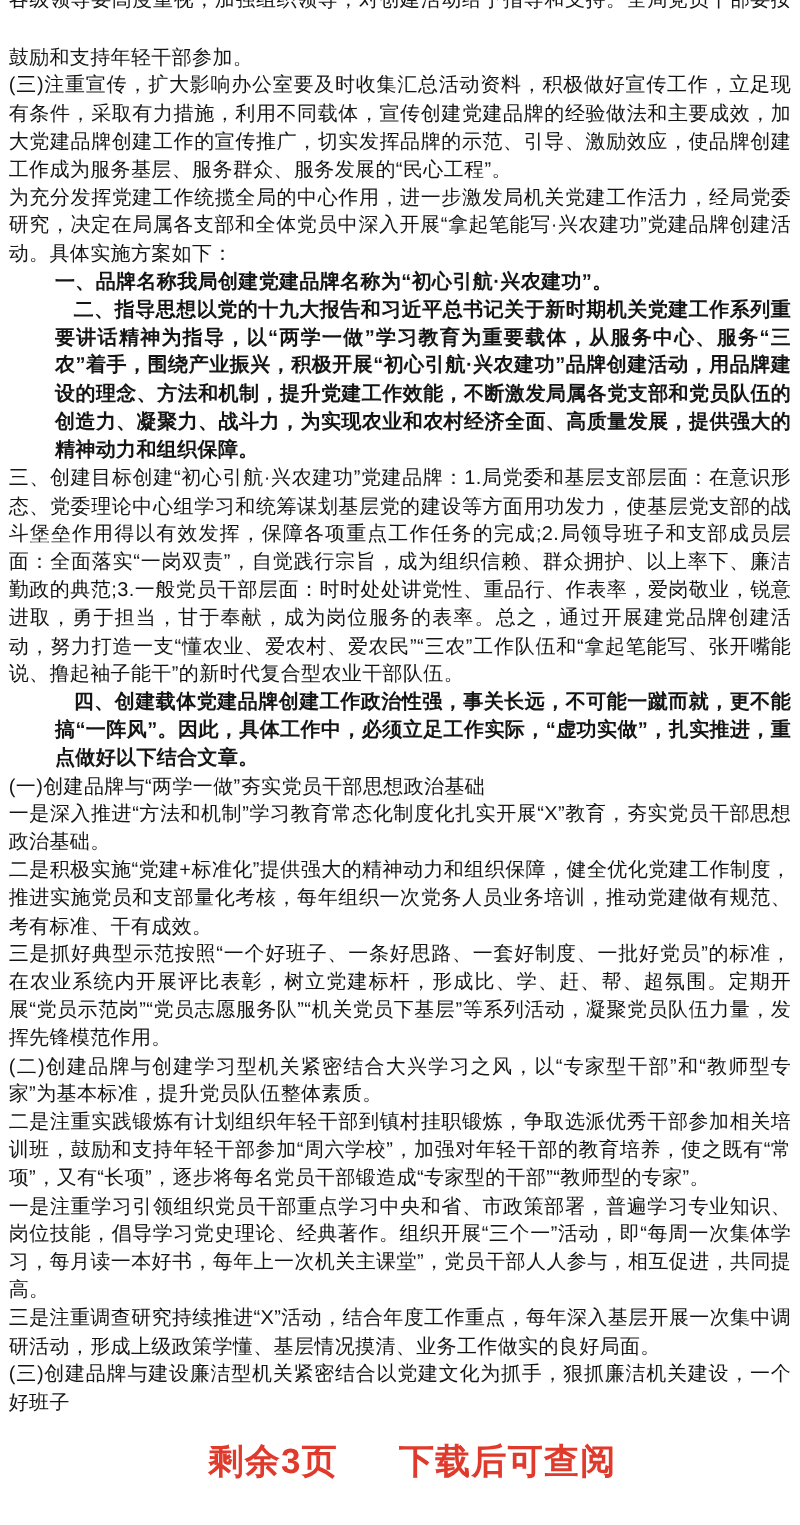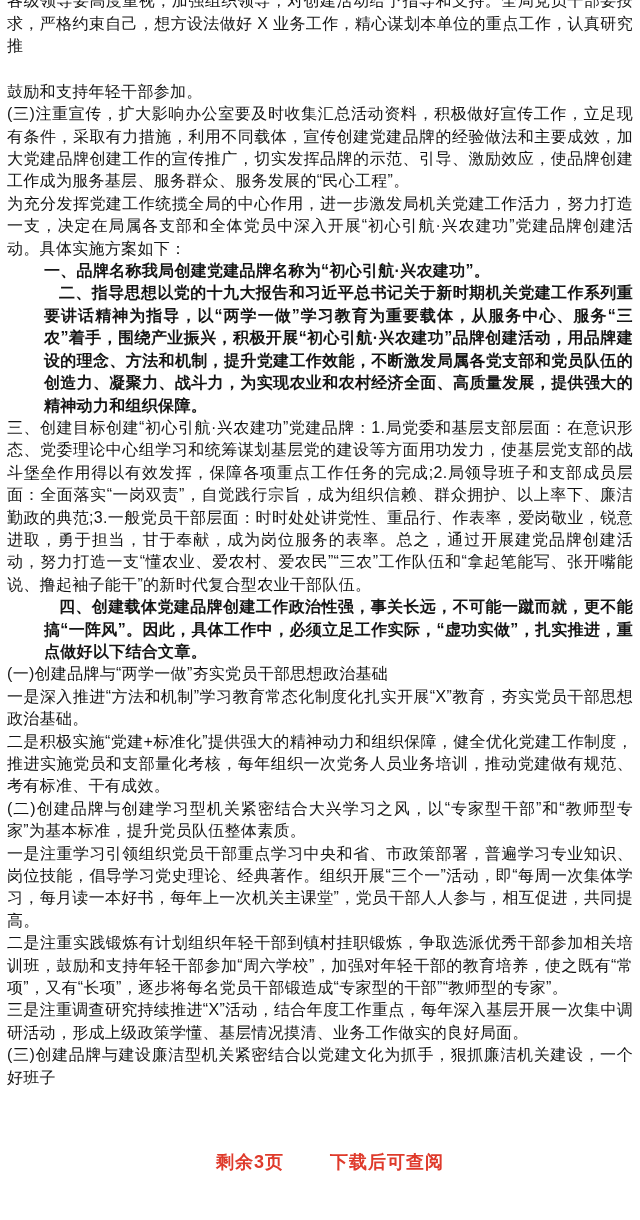--- a/index.html
+++ b/index.html
@@ -26,53 +26,53 @@
   .clipline { height: 13px; overflow: hidden; }
   .clipline span { display: block; margin-top: -10px; word-break: break-all; }
   .linegap { height: 23px; }
   .footer {
     position: absolute;
     left: 0;
     right: 0;
     top: 1150px;
     text-align: center;
     font-weight: bold;
-    font-size: 18px;
+    font-size: 28px;
     letter-spacing: 1px;
     margin-left: 20px;
   }
   .footer .chunk { margin: 0 20px; }
 </style>
 </head>
 <body>
 
 <div class="page">
   <div class="content">
 
     <div class="clipline">
       <span>各级领导要高度重视，加强组织领导，对创建活动给予指导和支持。全局党员干部要按照品牌创建活动的要</span>
     </div>
 
-    <p class="para">求，严格约束自己，想方设法做好 X 业务工作，精心谋划本单位的重点工作，认真研究推</p>
 
     <div class="linegap"></div>
 
     <p class="para">鼓励和支持年轻干部参加。</p>
     <p class="para">(三)注重宣传，扩大影响办公室要及时收集汇总活动资料，积极做好宣传工作，立足现有条件，采取有力措施，利用不同载体，宣传创建党建品牌的经验做法和主要成效，加大党建品牌创建工作的宣传推广，切实发挥品牌的示范、引导、激励效应，使品牌创建工作成为服务基层、服务群众、服务发展的“民心工程”。</p>
-    <p class="para">为充分发挥党建工作统揽全局的中心作用，进一步激发局机关党建工作活力，努力打造一支，决定在局属各支部和全体党员中深入开展“初心引航·兴农建功”党建品牌创建活动。具体实施方案如下：</p>
+    <p class="para">为充分发挥党建工作统揽全局的中心作用，进一步激发局机关党建工作活力，经局党委研究，决定在局属各支部和全体党员中深入开展“拿起笔能写·兴农建功”党建品牌创建活动。具体实施方案如下：</p>
     <p class="para bold">一、品牌名称我局创建党建品牌名称为“初心引航·兴农建功”。</p>
     <p class="para bold indent">二、指导思想以党的十九大报告和习近平总书记关于新时期机关党建工作系列重要讲话精神为指导，以“两学一做”学习教育为重要载体，从服务中心、服务“三农”着手，围绕产业振兴，积极开展“初心引航·兴农建功”品牌创建活动，用品牌建设的理念、方法和机制，提升党建工作效能，不断激发局属各党支部和党员队伍的创造力、凝聚力、战斗力，为实现农业和农村经济全面、高质量发展，提供强大的精神动力和组织保障。</p>
     <p class="para">三、创建目标创建“初心引航·兴农建功”党建品牌：1.局党委和基层支部层面：在意识形态、党委理论中心组学习和统筹谋划基层党的建设等方面用功发力，使基层党支部的战斗堡垒作用得以有效发挥，保障各项重点工作任务的完成;2.局领导班子和支部成员层面：全面落实“一岗双责”，自觉践行宗旨，成为组织信赖、群众拥护、以上率下、廉洁勤政的典范;3.一般党员干部层面：时时处处讲党性、重品行、作表率，爱岗敬业，锐意进取，勇于担当，甘于奉献，成为岗位服务的表率。总之，通过开展建党品牌创建活动，努力打造一支“懂农业、爱农村、爱农民”“三农”工作队伍和“拿起笔能写、张开嘴能说、撸起袖子能干”的新时代复合型农业干部队伍。</p>
     <p class="para bold indent">四、创建载体党建品牌创建工作政治性强，事关长远，不可能一蹴而就，更不能搞“一阵风”。因此，具体工作中，必须立足工作实际，“虚功实做”，扎实推进，重点做好以下结合文章。</p>
     <p class="para">(一)创建品牌与“两学一做”夯实党员干部思想政治基础</p>
     <p class="para">一是深入推进“方法和机制”学习教育常态化制度化扎实开展“X”教育，夯实党员干部思想政治基础。</p>
     <p class="para">二是积极实施“党建+标准化”提供强大的精神动力和组织保障，健全优化党建工作制度，推进实施党员和支部量化考核，每年组织一次党务人员业务培训，推动党建做有规范、考有标准、干有成效。</p>
+    <p class="para">三是抓好典型示范按照“一个好班子、一条好思路、一套好制度、一批好党员”的标准，在农业系统内开展评比表彰，树立党建标杆，形成比、学、赶、帮、超氛围。定期开展“党员示范岗”“党员志愿服务队”“机关党员下基层”等系列活动，凝聚党员队伍力量，发挥先锋模范作用。</p>
     <p class="para">(二)创建品牌与创建学习型机关紧密结合大兴学习之风，以“专家型干部”和“教师型专家”为基本标准，提升党员队伍整体素质。</p>
+    <p class="para">二是注重实践锻炼有计划组织年轻干部到镇村挂职锻炼，争取选派优秀干部参加相关培训班，鼓励和支持年轻干部参加“周六学校”，加强对年轻干部的教育培养，使之既有“常项”，又有“长项”，逐步将每名党员干部锻造成“专家型的干部”“教师型的专家”。</p>
     <p class="para">一是注重学习引领组织党员干部重点学习中央和省、市政策部署，普遍学习专业知识、岗位技能，倡导学习党史理论、经典著作。组织开展“三个一”活动，即“每周一次集体学习，每月读一本好书，每年上一次机关主课堂”，党员干部人人参与，相互促进，共同提高。</p>
-    <p class="para">二是注重实践锻炼有计划组织年轻干部到镇村挂职锻炼，争取选派优秀干部参加相关培训班，鼓励和支持年轻干部参加“周六学校”，加强对年轻干部的教育培养，使之既有“常项”，又有“长项”，逐步将每名党员干部锻造成“专家型的干部”“教师型的专家”。</p>
     <p class="para">三是注重调查研究持续推进“X”活动，结合年度工作重点，每年深入基层开展一次集中调研活动，形成上级政策学懂、基层情况摸清、业务工作做实的良好局面。</p>
     <p class="para">(三)创建品牌与建设廉洁型机关紧密结合以党建文化为抓手，狠抓廉洁机关建设，一个好班子</p>
   </div>
 
   <div class="footer" style="color: rgb(223, 58, 43);">
     <span class="chunk">剩余3页</span>
     <span class="chunk">下载后可查阅</span>
   </div>
 </div>
 

